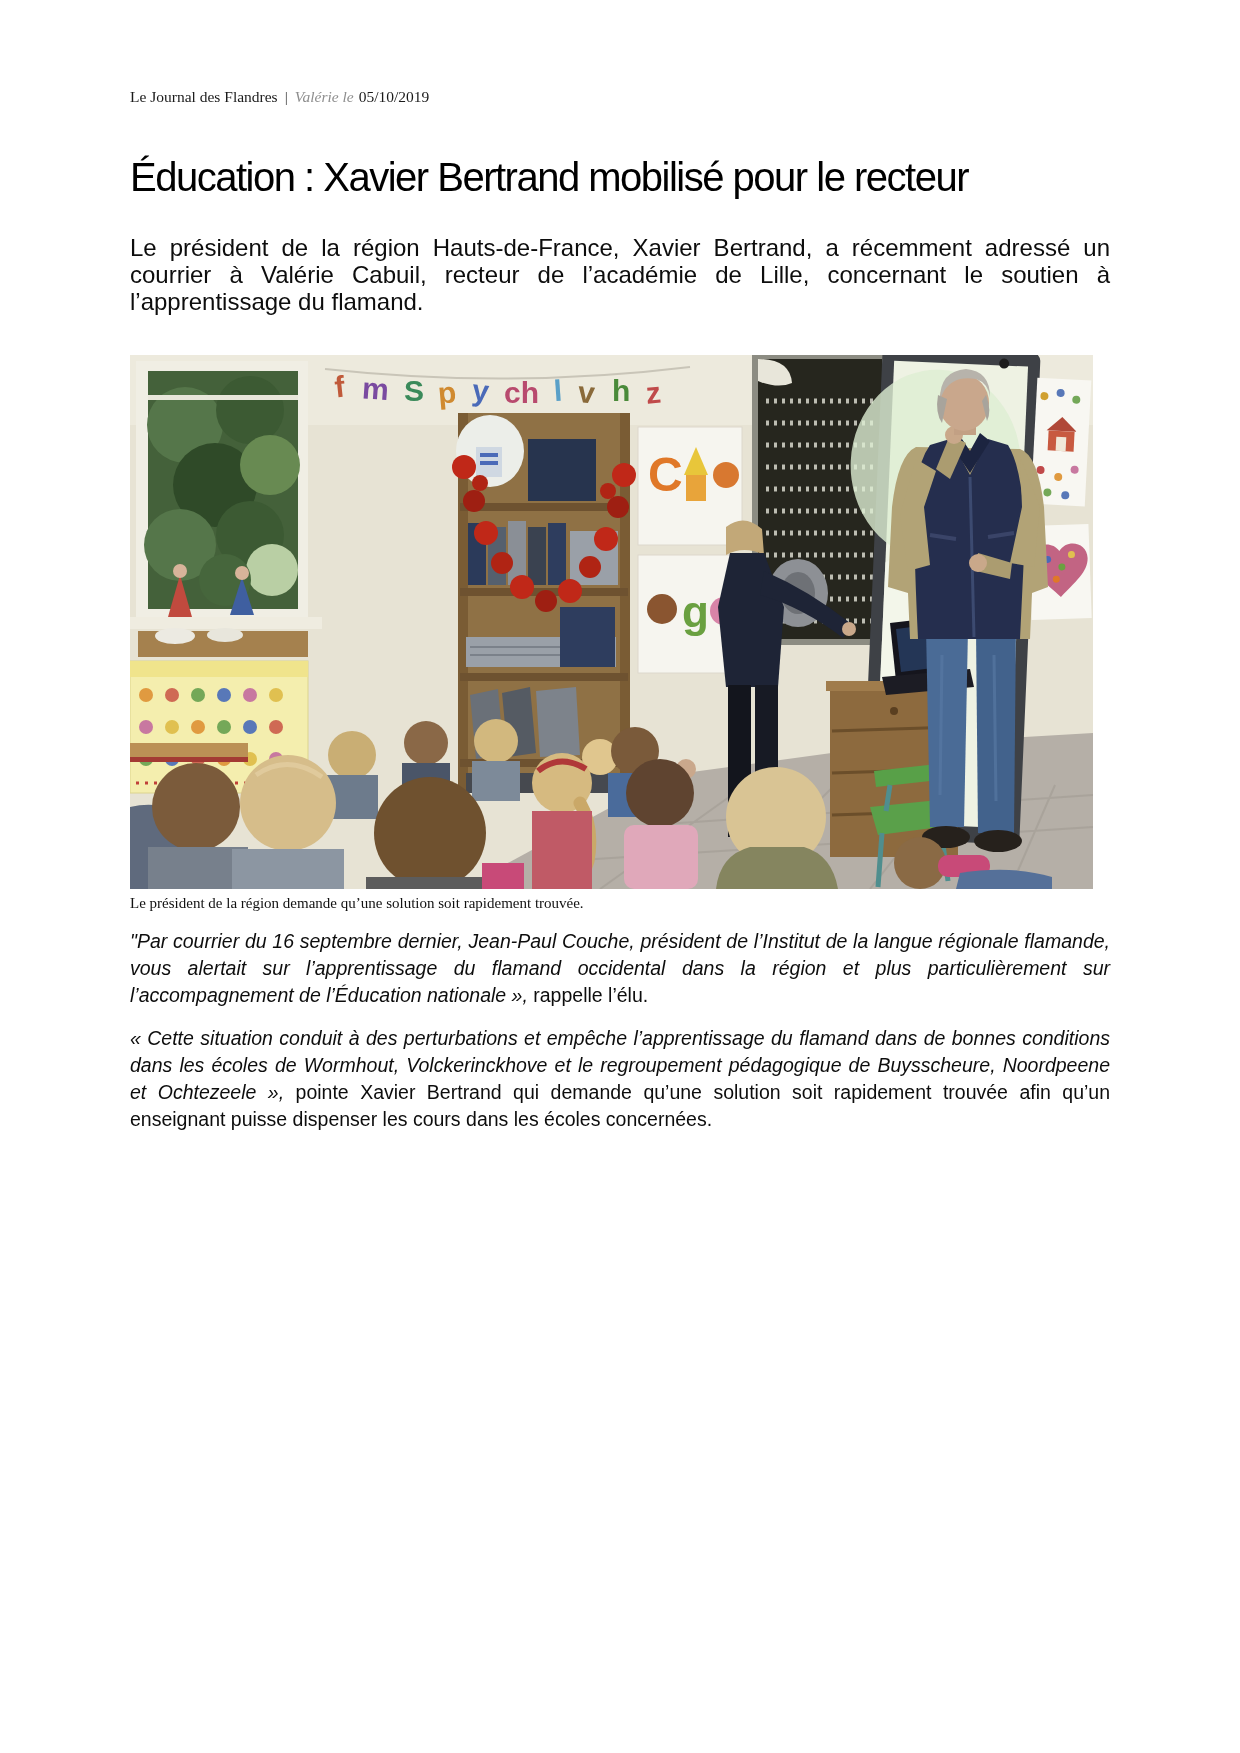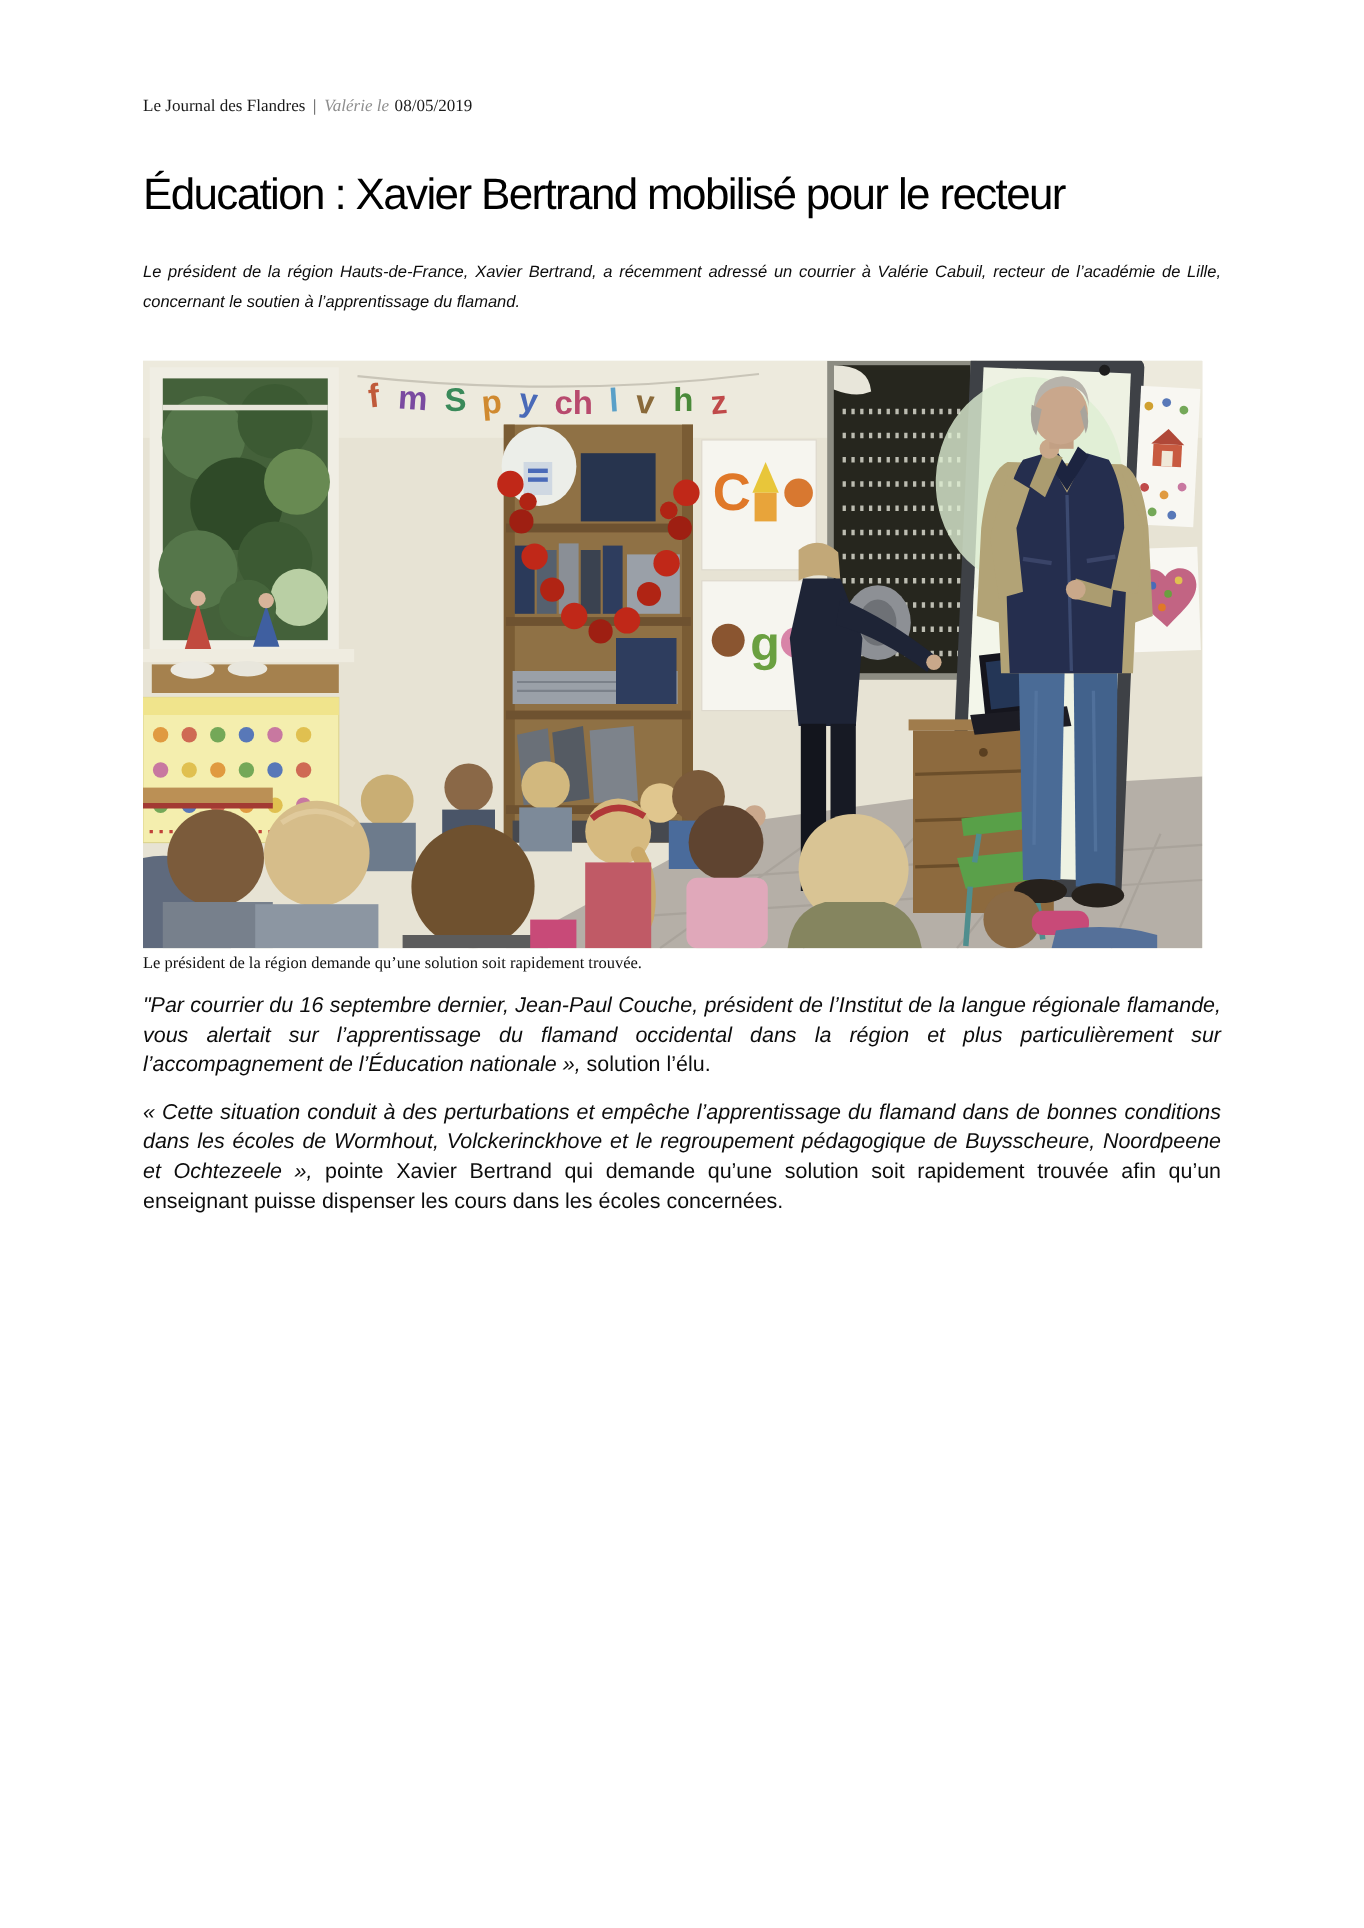--- a/index.html
+++ b/index.html
@@ -32,25 +32,24 @@
     font-size:40px;
     font-weight:400;
     letter-spacing:-1.5px;
     line-height:1.05;
     color:#000;
     font-family:"Liberation Sans",sans-serif;
   }
   
   .lead{
     margin:36px 0 0 0;
-    font-size:15px;
+    font-size:24px;
     line-height:27px;
     text-align:justify;
     color:#0d0d0d;
-    font-style:italic;
   }
   
   figure.photo{
     margin:40px 0 0 0;
     padding:0;
     width:963px;
   }
   figure.photo svg{display:block;width:963px;height:534px;background:#e7e3d4;}
   figcaption{
     font-family:"Liberation Serif",serif;
@@ -70,21 +69,21 @@
   .seg-italic{font-style:italic;}
   .seg-bold{font-weight:400;}
   .seg-normal{font-style:normal;font-weight:400;}
 </style>
 </head>
 <body>
 
 <div class="page">
 
   <header class="masthead">
-    <span>Le Journal des Flandres</span><span class="sep">|</span><span class="pub-label">Valérie le</span><span>08/05/2019</span>
+    <span>Le Journal des Flandres</span><span class="sep">|</span><span class="pub-label">Valérie le</span><span>05/10/2019</span>
   </header>
 
   <h1 class="title">Éducation : Xavier Bertrand mobilisé pour le recteur</h1>
 
   <p class="lead">Le président de la région Hauts-de-France, Xavier Bertrand, a récemment adressé un courrier à Valérie Cabuil, recteur de l’académie de Lille, concernant le soutien à l’apprentissage du flamand.</p>
 
   <figure class="photo">
     <svg viewBox="0 0 963 534" aria-hidden="true">
 
       <rect width="963" height="534" fill="#e7e3d4"></rect>
@@ -381,17 +380,17 @@
         <path d="M586,534 Q590,500 620,492 L674,492 Q702,500 708,534 Z" fill="#85855f"></path>
         <circle cx="790" cy="508" r="26" fill="#8a6a45"></circle>
         <rect x="808" y="500" width="52" height="22" rx="10" fill="#c84a78"></rect>
         <path d="M830,518 Q882,510 922,522 L922,534 L826,534 Z" fill="#557099"></path>
       </g>
     </svg>
     <figcaption>Le président de la région demande qu’une solution soit rapidement trouvée.</figcaption>
   </figure>
 
   <div class="article-body">
-      <p class="body-par"><span class="seg-italic">"Par courrier du 16 septembre dernier, Jean-Paul Couche, président de l’Institut de la langue régionale flamande, vous alertait sur l’apprentissage du flamand occidental dans la région et plus particulièrement sur l’accompagnement de l’Éducation nationale », </span><span class="seg-normal">solution l’élu.</span></p>
+      <p class="body-par"><span class="seg-italic">"Par courrier du 16 septembre dernier, Jean-Paul Couche, président de l’Institut de la langue régionale flamande, vous alertait sur l’apprentissage du flamand occidental dans la région et plus particulièrement sur l’accompagnement de l’Éducation nationale », </span><span class="seg-normal">rappelle l’élu.</span></p>
       <p class="body-par"><span class="seg-italic">« Cette situation conduit à des perturbations et empêche l’apprentissage du flamand dans de bonnes conditions dans les écoles de Wormhout, Volckerinckhove et le regroupement pédagogique de Buysscheure, Noordpeene et Ochtezeele », </span><span class="seg-normal">pointe Xavier Bertrand qui </span><span class="seg-bold">demande qu’une solution soit rapidement trouvée</span><span class="seg-normal"> afin qu’un enseignant puisse dispenser les cours dans les écoles concernées.</span></p>
     </div>
 
 </div>
 
 </body></html>

